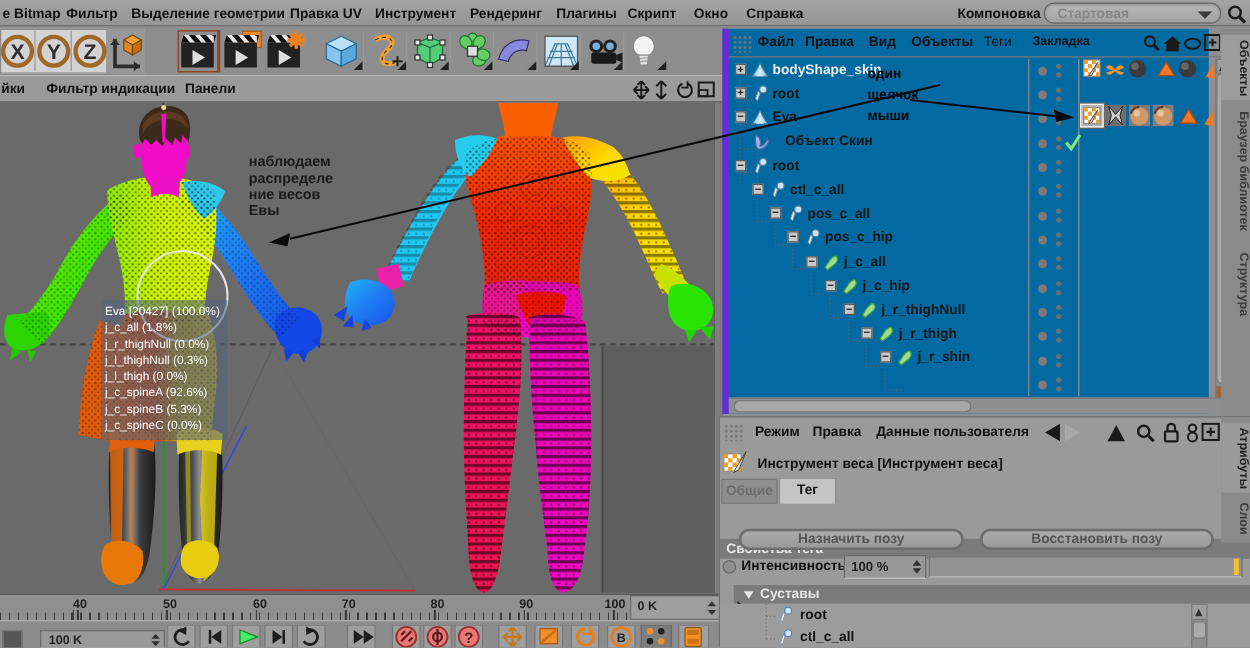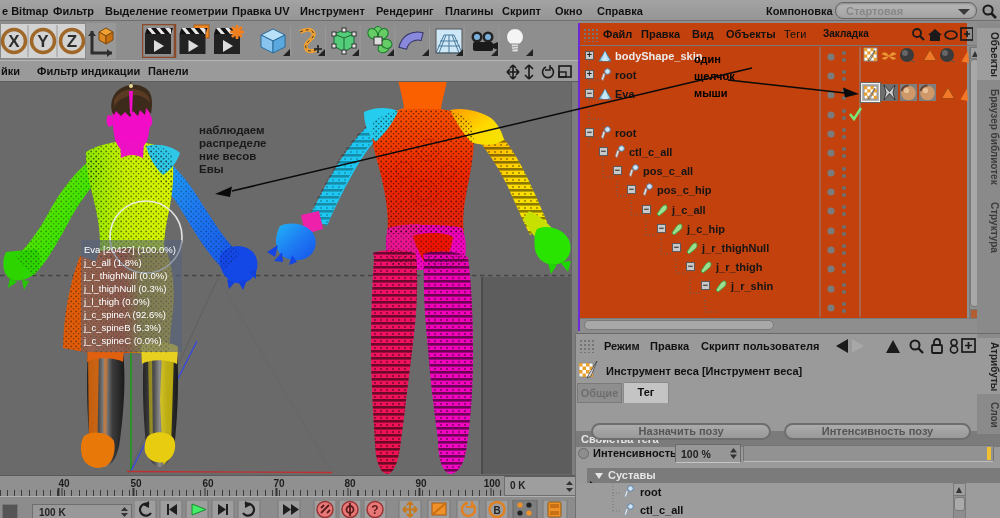--- a/index.html
+++ b/index.html
@@ -17,21 +17,21 @@
 
 #ruler{position:absolute;left:0;top:475px;width:578px;height:21px;background:#909090;border-top:1px solid #5a5a5a;}
 #ruler .num{position:absolute;top:2px;font-size:10px;font-weight:bold;color:#1d1d1d;transform:translateX(-50%);}
 #ticks{position:absolute;left:0;top:14px;width:504px;height:7px;
 background:repeating-linear-gradient(90deg,#3c3c3c 0 1px,transparent 1px 7.15px);}
 #ticks2{position:absolute;left:0;top:12px;width:504px;height:9px;
 background:repeating-linear-gradient(90deg,#333 0 1.2px,transparent 1.2px 71.5px);background-position:61.5px 0;}
 
 #transport{position:absolute;left:0;top:496px;width:578px;height:28px;background:#8c8c8c;border-top:1px solid #b0b0b0;}
 
-#ompanel{position:absolute;left:578px;top:23px;width:389px;height:308px;background:#c2410c;border-left:2px solid #6d28d9;}
+#ompanel{position:absolute;left:578px;top:23px;width:389px;height:308px;background:#0369a1;border-left:5px solid #6d28d9;}
 #omtabs{position:absolute;left:977px;top:23px;width:23px;height:310px;background:#8a8a8a;}
 #attrpanel{position:absolute;left:575px;top:333px;width:425px;height:185px;background:#9a9a9a;border-left:1px solid #707070;border-top:1px solid #6a6a6a;}
 #attrtabs{position:absolute;left:977px;top:334px;width:23px;height:100px;background:#8a8a8a;}
 .vtab{position:absolute;left:0;width:23px;color:#3c3c3c;font-size:10px;font-weight:bold;
 writing-mode:vertical-rl;text-align:center;padding-top:2px;}
 .triu{position:absolute;width:0;height:0;border-left:3.5px solid transparent;border-right:3.5px solid transparent;border-bottom:6px solid #333;}
 .trid{position:absolute;width:0;height:0;border-left:4px solid transparent;border-right:4px solid transparent;border-top:6px solid #e6e6e6;}
 .grip{position:absolute;width:16px;height:14px;
 background-image:radial-gradient(circle,#757575 1px,transparent 1.2px);background-size:4px 4px;}
 .treerow{position:absolute;height:19px;font-size:11px;font-weight:bold;color:#161616;white-space:nowrap;}
@@ -668,20 +668,26 @@
 <svg class="abs" style="left:339px;top:-1px" width="17" height="17">
         <use href="#iface"></use>
       </svg>
 <svg class="abs" style="left:361px;top:1px" width="14" height="14">
         <use href="#itri"></use>
       </svg>
 <svg class="abs" style="left:380px;top:2px" width="8" height="14" viewBox="0 0 8 14">
         <path d="M7,1.5 L8,14 L0.5,12.5 Z" fill="#f07828"></path>
       </svg>
 </div>
+<div class="treerow" style="left:0;top:81px;width:388px">
+<svg class="abs" style="left:19px;top:2px" width="14" height="14">
+        <use href="#iskin"></use>
+      </svg>
+<span class="abs" style="left:45px;top:3px">Объект Скин</span>
+</div>
 <div class="treerow" style="left:0;top:101px;width:388px">
 <div class="ebox" style="left:5px;top:4px">−</div>
 <svg class="abs" style="left:18px;top:2px" width="14" height="14">
         <use href="#ijoint"></use>
       </svg>
 <span class="abs" style="left:35px;top:3px">root</span>
 </div>
 <div class="treerow" style="left:0;top:120px;width:388px">
 <div class="ebox" style="left:19px;top:4px">−</div>
 <svg class="abs" style="left:32px;top:2px" width="14" height="14">
@@ -753,21 +759,21 @@
 </div>
 <div id="omtabs">
 <div class="vtab" style="top:5px;height:52px;background:#9d9d9d;color:#222;">Объекты</div>
 <div class="vtab" style="top:60px;height:106px;">Браузер библиотек</div>
 <div class="vtab" style="top:168px;height:70px;">Структура</div>
 </div>
 <div id="attrpanel">
 <div class="grip" style="left:3px;top:5px"></div>
 <span class="abs" style="left:28px;top:6px;font-size:11px;font-weight:bold;color:#111">Режим</span>
 <span class="abs" style="left:74px;top:6px;font-size:11px;font-weight:bold;color:#111">Правка</span>
-<span class="abs" style="left:125px;top:6px;font-size:11px;font-weight:bold;color:#111">Скрипт пользователя</span>
+<span class="abs" style="left:125px;top:6px;font-size:11px;font-weight:bold;color:#111">Данные пользователя</span>
 <svg class="abs" style="left:258px;top:3px" width="130" height="18" viewBox="0 0 130 18">
 <path d="M14,2 L14,16 L2,9 Z" fill="#1a1a1a"></path>
 <path d="M18,2 L18,16 L30,9 Z" fill="#a8a8a8"></path>
 <path d="M52,16 L59,3 L66,16 Z" fill="#1a1a1a"></path>
 <circle cx="81" cy="8" r="4.5" fill="none" stroke="#1a1a1a" stroke-width="2"></circle>
       <line x1="84.5" y1="11.5" x2="89" y2="16" stroke="#1a1a1a" stroke-width="2.4"></line>
 <rect x="98" y="8" width="10" height="8" rx="1" fill="none" stroke="#1a1a1a" stroke-width="1.8"></rect>
       <path d="M100,8 V5 a3 3 0 0 1 6,0 V8" fill="none" stroke="#1a1a1a" stroke-width="1.8"></path>
 <circle cx="120" cy="5.5" r="3" fill="none" stroke="#1a1a1a" stroke-width="1.6"></circle>
       <circle cx="120" cy="12.5" r="3.6" fill="none" stroke="#1a1a1a" stroke-width="1.6"></circle>
@@ -780,21 +786,21 @@
 <svg class="abs" style="left:3px;top:27px" width="24" height="20" viewBox="0 0 24 20">
 <rect x="0" y="2" width="14" height="14" fill="#fff" stroke="#888"></rect>
 <path d="M0,2 h3.5v3.5h-3.5z M7,2 h3.5v3.5h-3.5z M3.5,5.5 h3.5v3.5h-3.5z M10.5,5.5 h3.5v3.5h-3.5z M0,9 h3.5v3.5h-3.5z M7,9 h3.5v3.5h-3.5z M3.5,12.5 h3.5v3.5h-3.5z M10.5,12.5 h3.5v3.5h-3.5z" fill="#e8a030"></path>
 <path d="M18,0 L10,13 L8,17 L12,15 Z" fill="#ddd" stroke="#444" stroke-width=".8"></path>
 </svg>
 <span class="abs" style="left:30px;top:31px;font-size:11px;font-weight:bold;color:#111;white-space:nowrap">Инструмент веса [Инструмент веса]</span>
 <div class="abs" style="left:1px;top:49px;width:45px;height:20px;background:#8e8e8e;border:1px solid #7a7a7a;color:#6e6e6e;font-size:11px;font-weight:bold;text-align:center;line-height:18px;">Общие</div>
 <div class="abs" style="left:47px;top:48px;width:46px;height:21px;background:#c4c4c4;border:1px solid #8a8a8a;border-bottom:none;color:#111;font-size:11px;font-weight:bold;text-align:center;line-height:19px;border-radius:2px 2px 0 0;">Тег</div>
 <div class="secbar" style="left:0;top:71px;width:425px;height:16px;padding:2px 0 0 5px;margin-top:26px;">Свойства тега</div>
 <div class="pillbtn" style="left:15px;top:89px;width:180px;">Назначить позу</div>
-<div class="pillbtn" style="left:208px;top:89px;width:187px;">Интенсивность позу</div>
+<div class="pillbtn" style="left:208px;top:89px;width:187px;">Восстановить позу</div>
 <div class="abs" style="left:2px;top:114px;width:11px;height:11px;border-radius:50%;background:#8e8e8e;border:1px solid #6a6a6a;"></div>
 <span class="abs" style="left:17px;top:113px;font-size:11px;font-weight:bold;color:#111">Интенсивность</span>
 <div class="abs" style="left:99px;top:110px;width:66px;height:19px;background:#979797;border:1px solid #6a6a6a;border-bottom-color:#c5c5c5;">
 <span class="abs" style="left:5px;top:3px;font-size:10.5px;font-weight:bold;color:#222">100 %</span>
 <svg class="abs" style="right:3px;top:3px" width="7" height="11">
           <path d="M3.5,0 L7,4.5 L0,4.5 Z" fill="#333"></path>
           <path d="M3.5,11 L7,6.5 L0,6.5 Z" fill="#333"></path>
         </svg>
 </div>
 <div class="abs" style="left:167px;top:111px;width:251px;height:17px;background:#929292;border:1px solid #757575;border-bottom-color:#bdbdbd;">

